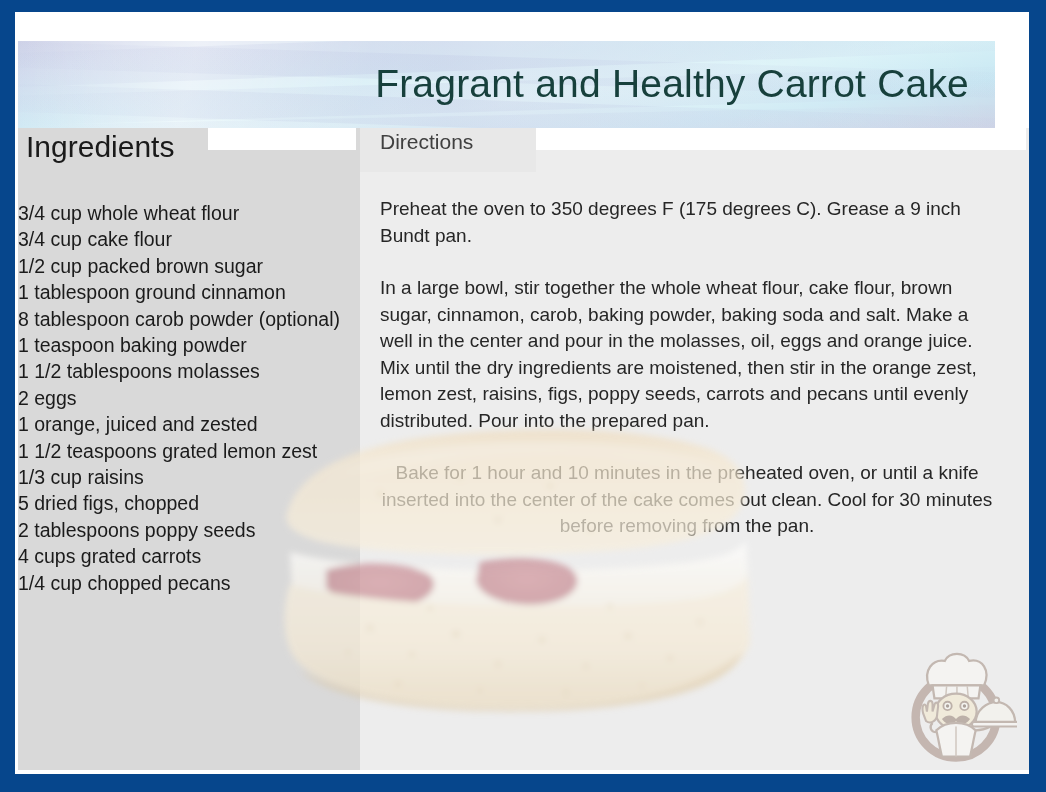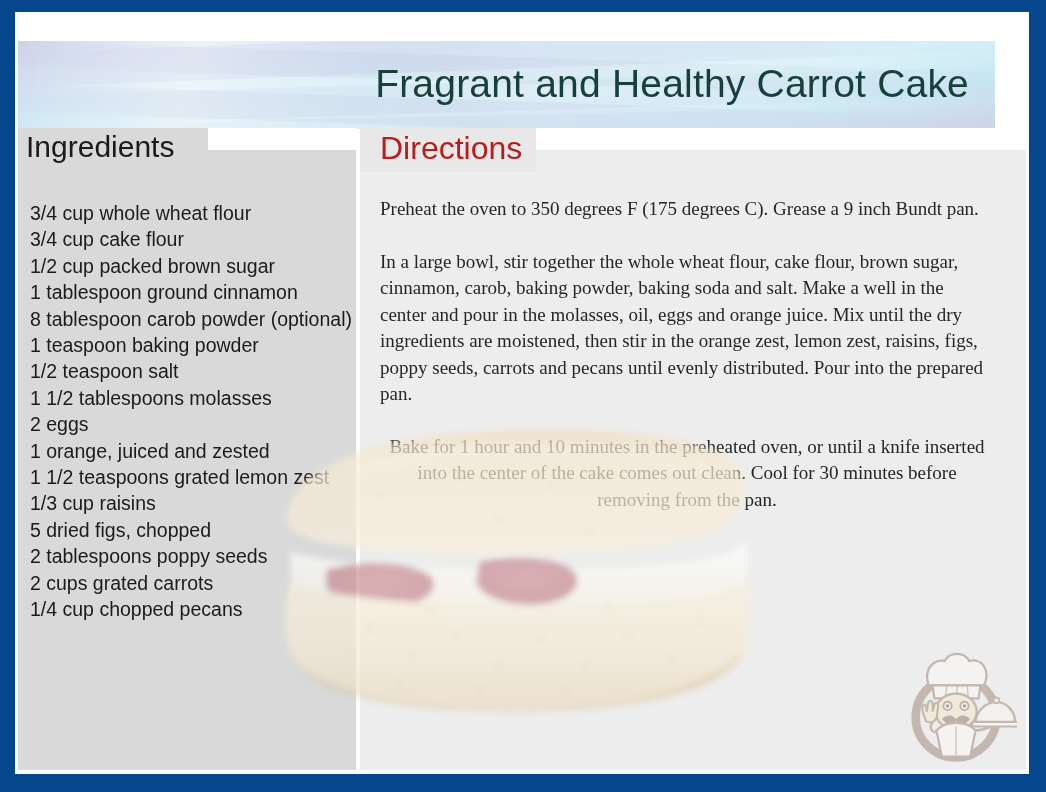--- a/index.html
+++ b/index.html
@@ -78,21 +78,21 @@
     left: 215px;
     top: 390px;
     width: 530px;
     height: 345px;
     opacity: .70;
     pointer-events: none;
     z-index: 3;
   }
 
   
-  .panel { position: absolute; }
+  .panel { position: absolute; padding-left: 20px; }
 
   
   #ingredients-panel {
     left: 3px;
     top: 116px;
     width: 338px;
     height: 642px;
     background: #d9d9d9;
     z-index: 1;
   }
@@ -117,21 +117,21 @@
     position: absolute;
     left: 190px;
     top: 0;
     width: 148px;
     height: 22px;
     background: #ffffff;
     z-index: 2;
   }
   #ingredients-list {
     position: absolute;
-    left: 12px;
+    left: 0;
     top: 72px;
     width: 322px;
     font-size: 19.5px;
     line-height: 26.4px;
     color: #1b1b1b;
     z-index: 4;
   }
   #ingredients-list .ing-item { white-space: normal; }
 
   
@@ -148,22 +148,22 @@
     left: 0;
     top: 0;
     width: 176px;
     height: 44px;
     background: #e8e8e8;
   }
   #directions-panel .section-title {
     position: absolute;
     left: 20px;
     top: 2px;
-    font-size: 32px;
-    color: #b91c1c;
+    font-size: 21px;
+    color: #404040;
     z-index: 2;
   }
   #dir-notch {
     position: absolute;
     left: 176px;
     top: 0;
     width: 490px;
     height: 22px;
     background: #ffffff;
     z-index: 2;
@@ -171,21 +171,21 @@
   #directions-body {
     position: absolute;
     left: 20px;
     top: 68px;
     width: 630px;
     font-size: 19px;
     line-height: 26.5px;
     color: #262626;
     z-index: 4;
   }
-  #directions-body p { margin: 0 16px 26px 0; font-family: Liberation Serif, serif; }
+  #directions-body p { margin: 0 16px 26px 0; }
   #directions-body p:last-child { margin-bottom: 0; text-align: center; }
 
   
   #chef-logo {
     position: absolute;
     right: 12px;
     bottom: 8px;
     width: 122px;
     height: 122px;
     opacity: .5;
@@ -212,29 +212,28 @@
       <div id="ingredients-head-box" style="background: rgb(217, 217, 217);"></div>
       <div id="ing-notch"></div>
       <div class="section-title">Ingredients</div>
       <div id="ingredients-list">
           <div class="ing-item">3/4 cup whole wheat flour</div>
           <div class="ing-item">3/4 cup cake flour</div>
           <div class="ing-item">1/2 cup packed brown sugar</div>
           <div class="ing-item">1 tablespoon ground cinnamon</div>
           <div class="ing-item">8 tablespoon carob powder (optional)</div>
           <div class="ing-item">1 teaspoon baking powder</div>
-          <div class="ing-item">1/2 teaspoon salt</div>
           <div class="ing-item">1 1/2 tablespoons molasses</div>
           <div class="ing-item">2 eggs</div>
           <div class="ing-item">1 orange, juiced and zested</div>
           <div class="ing-item">1 1/2 teaspoons grated lemon zest</div>
           <div class="ing-item">1/3 cup raisins</div>
           <div class="ing-item">5 dried figs, chopped</div>
           <div class="ing-item">2 tablespoons poppy seeds</div>
-          <div class="ing-item">2 cups grated carrots</div>
+          <div class="ing-item">4 cups grated carrots</div>
           <div class="ing-item">1/4 cup chopped pecans</div>
         </div>
     </div>
 
     <div class="panel" id="directions-panel" style="background: rgb(237, 237, 237);">
       <div id="directions-head-box"></div>
       <div id="dir-notch"></div>
       <div class="section-title">Directions</div>
       <div id="directions-body" style="color: rgb(38, 38, 38);">
           <p>Preheat the oven to 350 degrees F (175 degrees C). Grease a 9 inch Bundt pan.</p>

